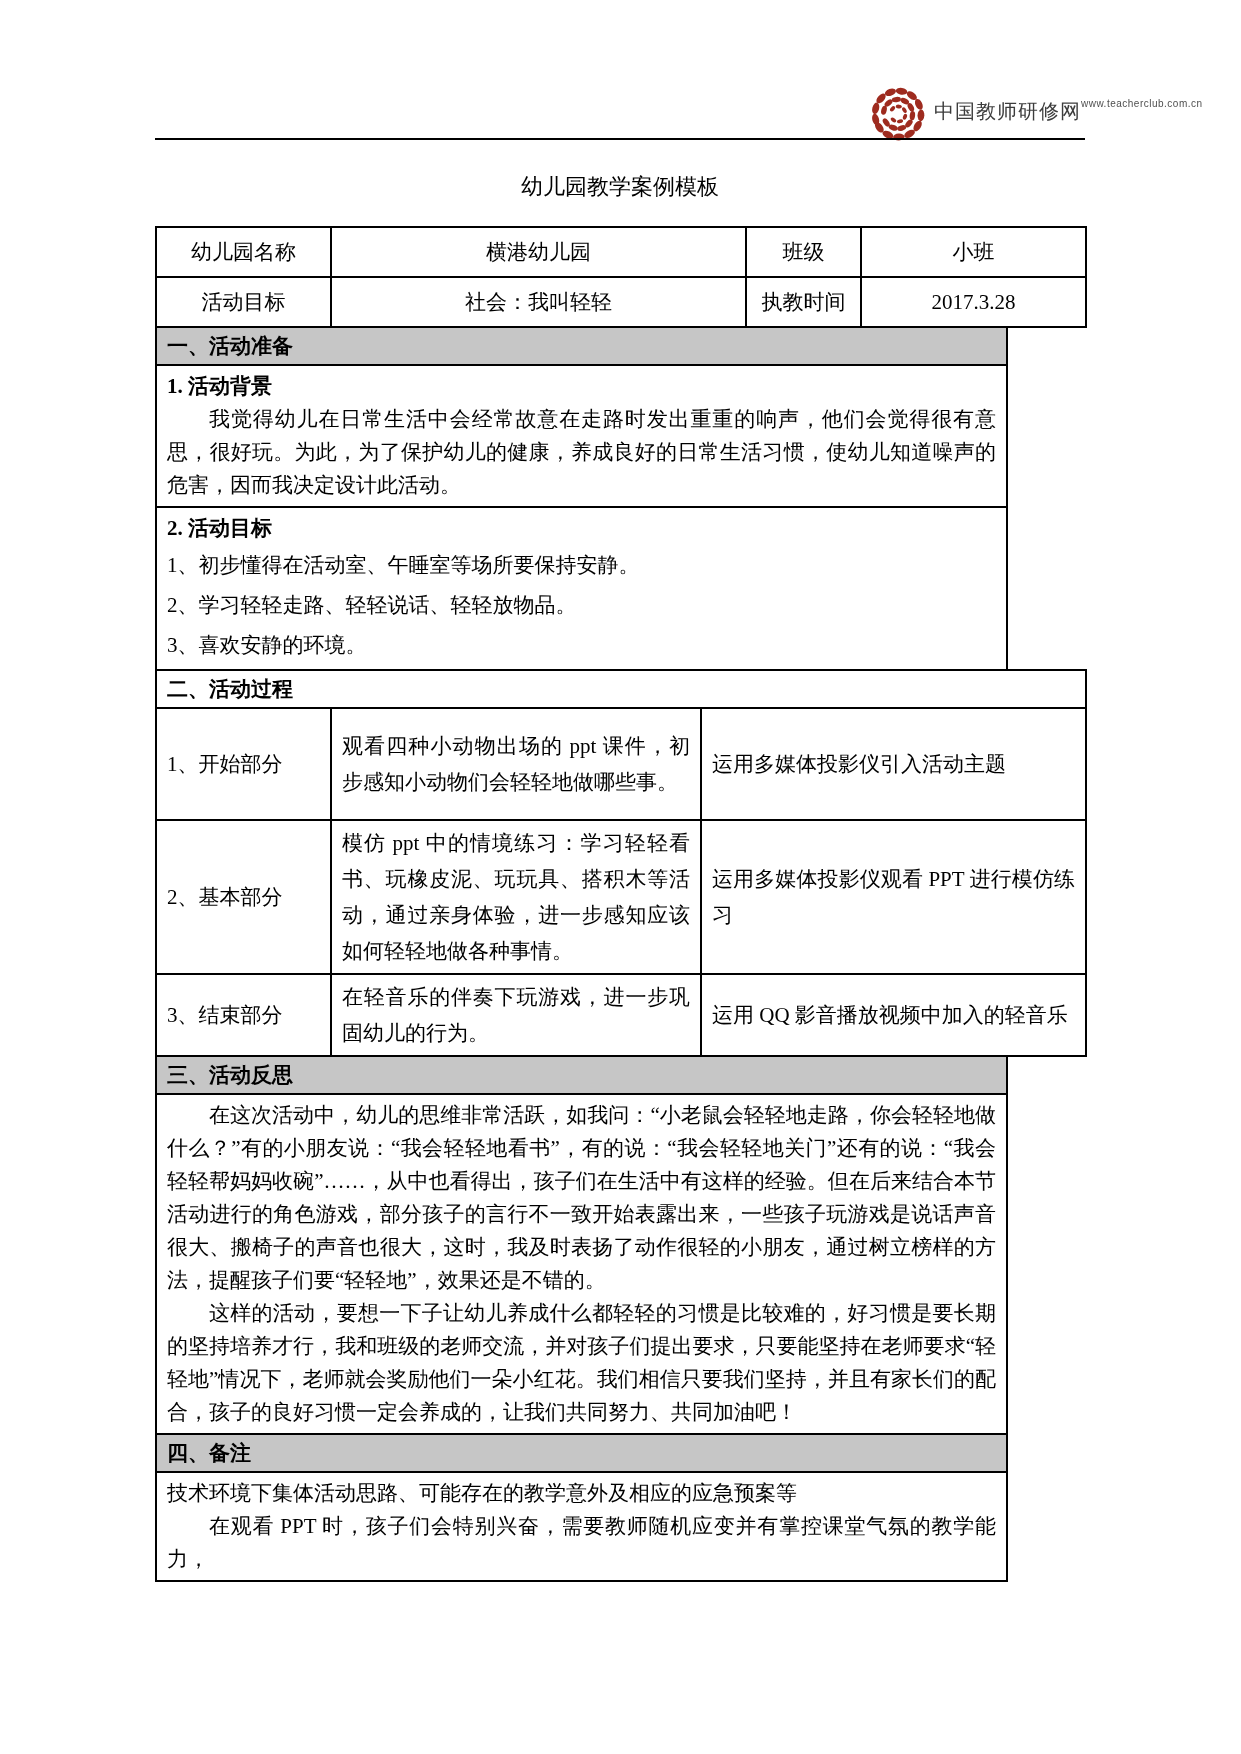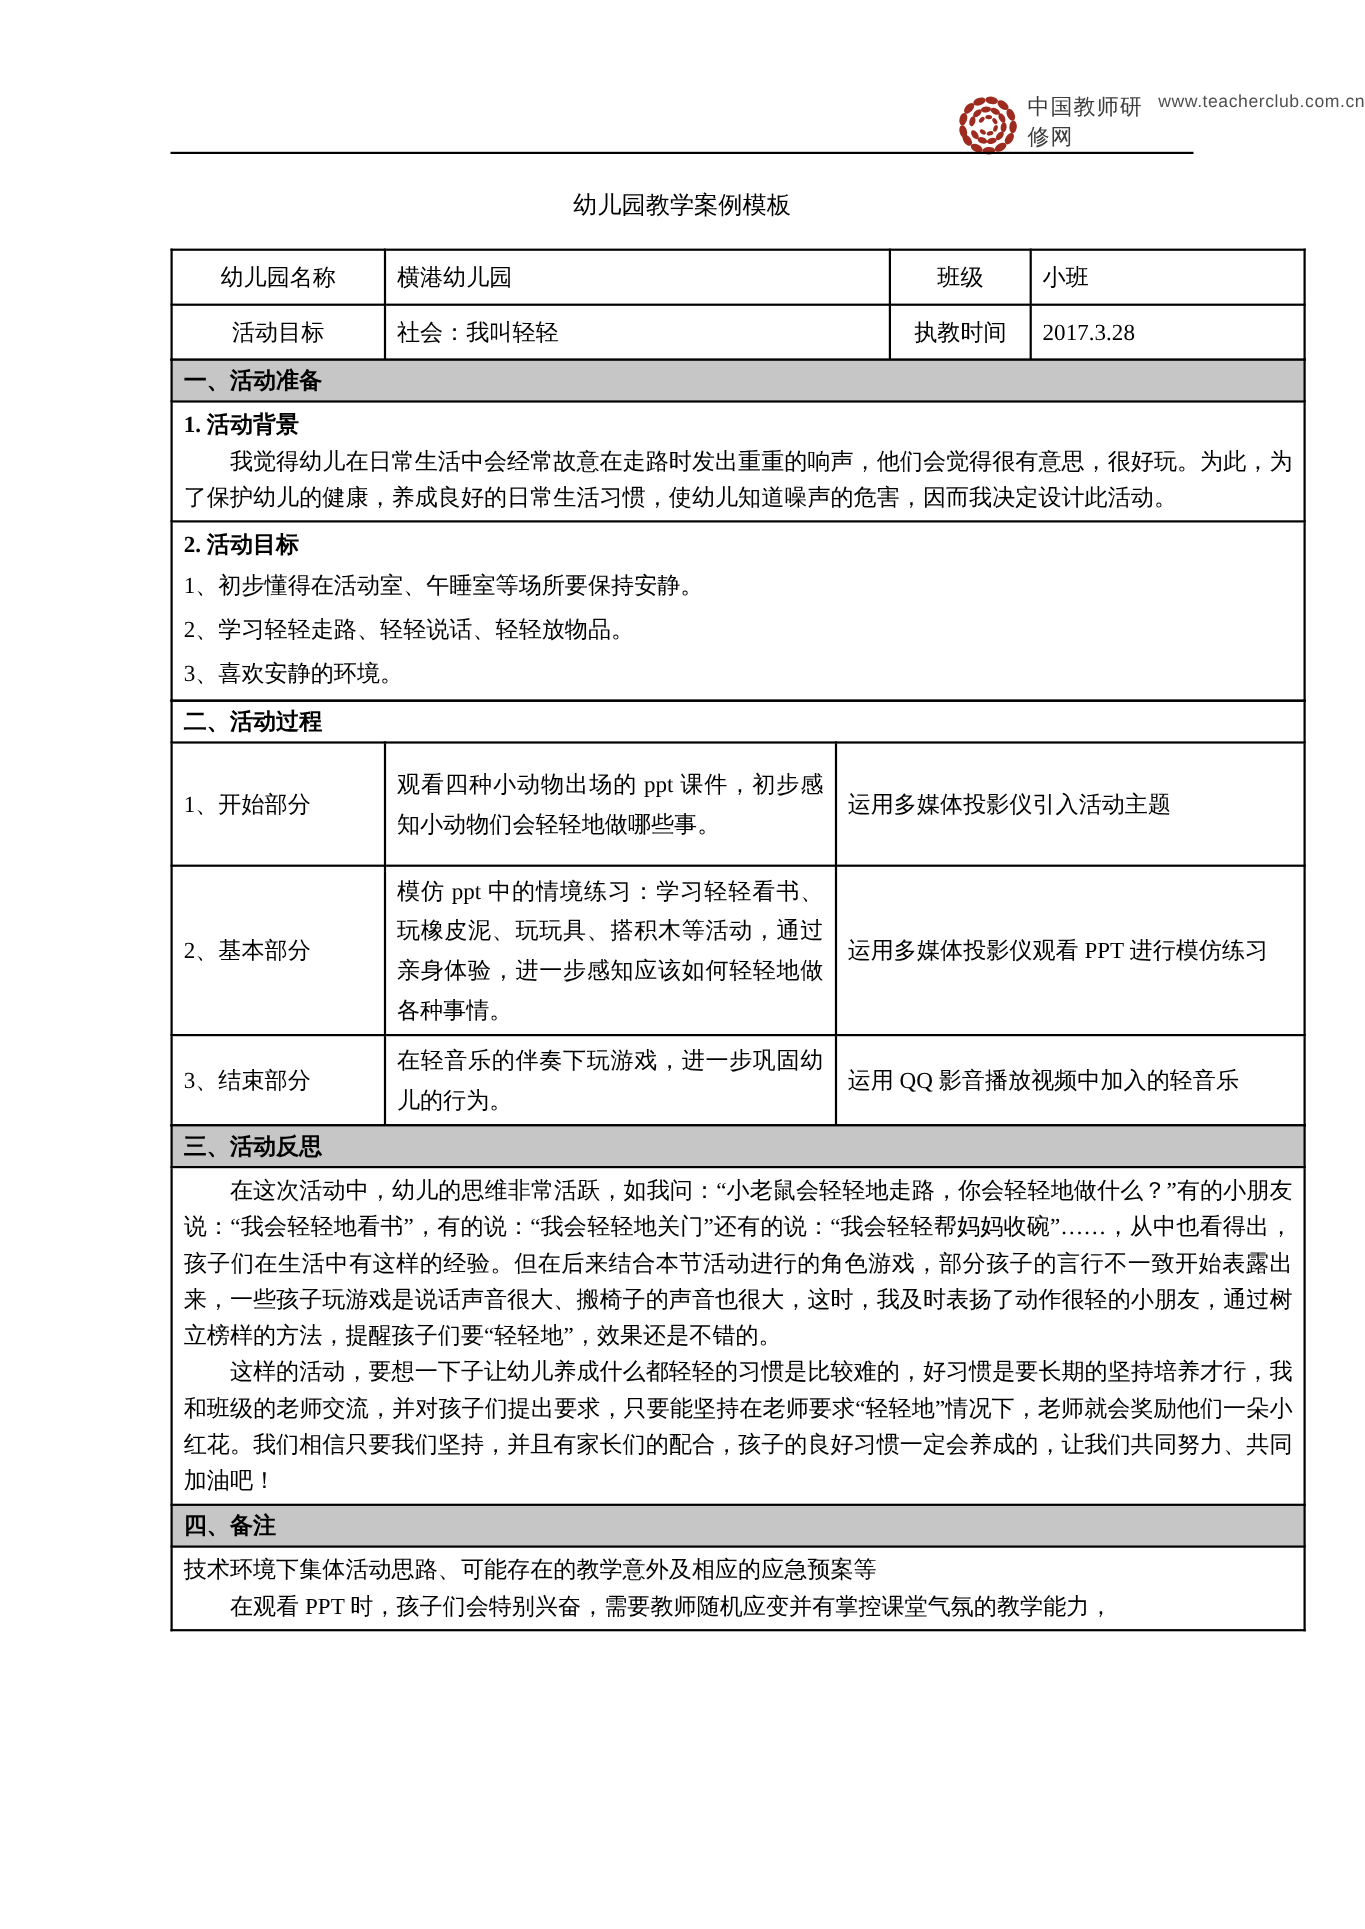--- a/index.html
+++ b/index.html
@@ -8,35 +8,35 @@
     font-family:"Liberation Serif","DejaVu Serif",serif;
     color:#000;
   }
   .page{position:relative;width:1241px;height:1754px;overflow:hidden;}
 
   
   .logo{position:absolute;top:82px;left:866px;display:flex;align-items:center;}
   .logo-icon{width:64px;height:64px;flex:0 0 auto;}
   .logo-text{margin-left:4px;display:flex;flex-direction:row;justify-content:flex-end;padding-bottom:6px;}
   .logo-name{font-size:20px;color:#3c3c3c;letter-spacing:1px;font-family:"Liberation Sans",sans-serif;}
-  .logo-url{font-size:16px;color:#4f4f4f;letter-spacing:0.5px;font-family:"Liberation Sans",sans-serif;}
+  .logo-url{font-size:10px;color:#4f4f4f;letter-spacing:0.5px;font-family:"Liberation Sans",sans-serif;}
   .header-rule{position:absolute;top:138px;left:155px;width:930px;border-top:2px solid #000;}
 
   
   .content{position:absolute;left:155px;top:172px;width:930px;}
   .doc-title{font-size:22px;font-weight:normal;text-align:center;margin:0 0 24px 0;}
 
-  table.doc{width:1032px;border-collapse:collapse;table-layout:fixed;margin-top:-2px;}
+  table.doc{width:853px;border-collapse:collapse;table-layout:fixed;margin-top:-2px;}
   table.doc:first-of-type{margin-top:10px;}
   table.doc td{border:2px solid #000;font-size:21px;vertical-align:middle;
                padding:4px 10px;word-break:break-all;}
 
   
   .info-label{text-align:center;height:40px;}
-  .info-value{text-align:left;}
+  .info-value{text-align:center;}
 
   
   td.sec-gray{background:#c6c6c6;font-weight:bold;font-size:21px;padding:10px 12px;}
   td.sec-white{font-weight:bold;font-size:21px;padding:14px 12px 6px 12px;}
 
   
   td.block{vertical-align:top;padding:6px 10px;line-height:33px;text-align:justify;}
   .blk-heading{font-weight:bold;}
   .indent{text-indent:2em;margin:0;}
   .noindent{text-indent:0;margin:0;}

